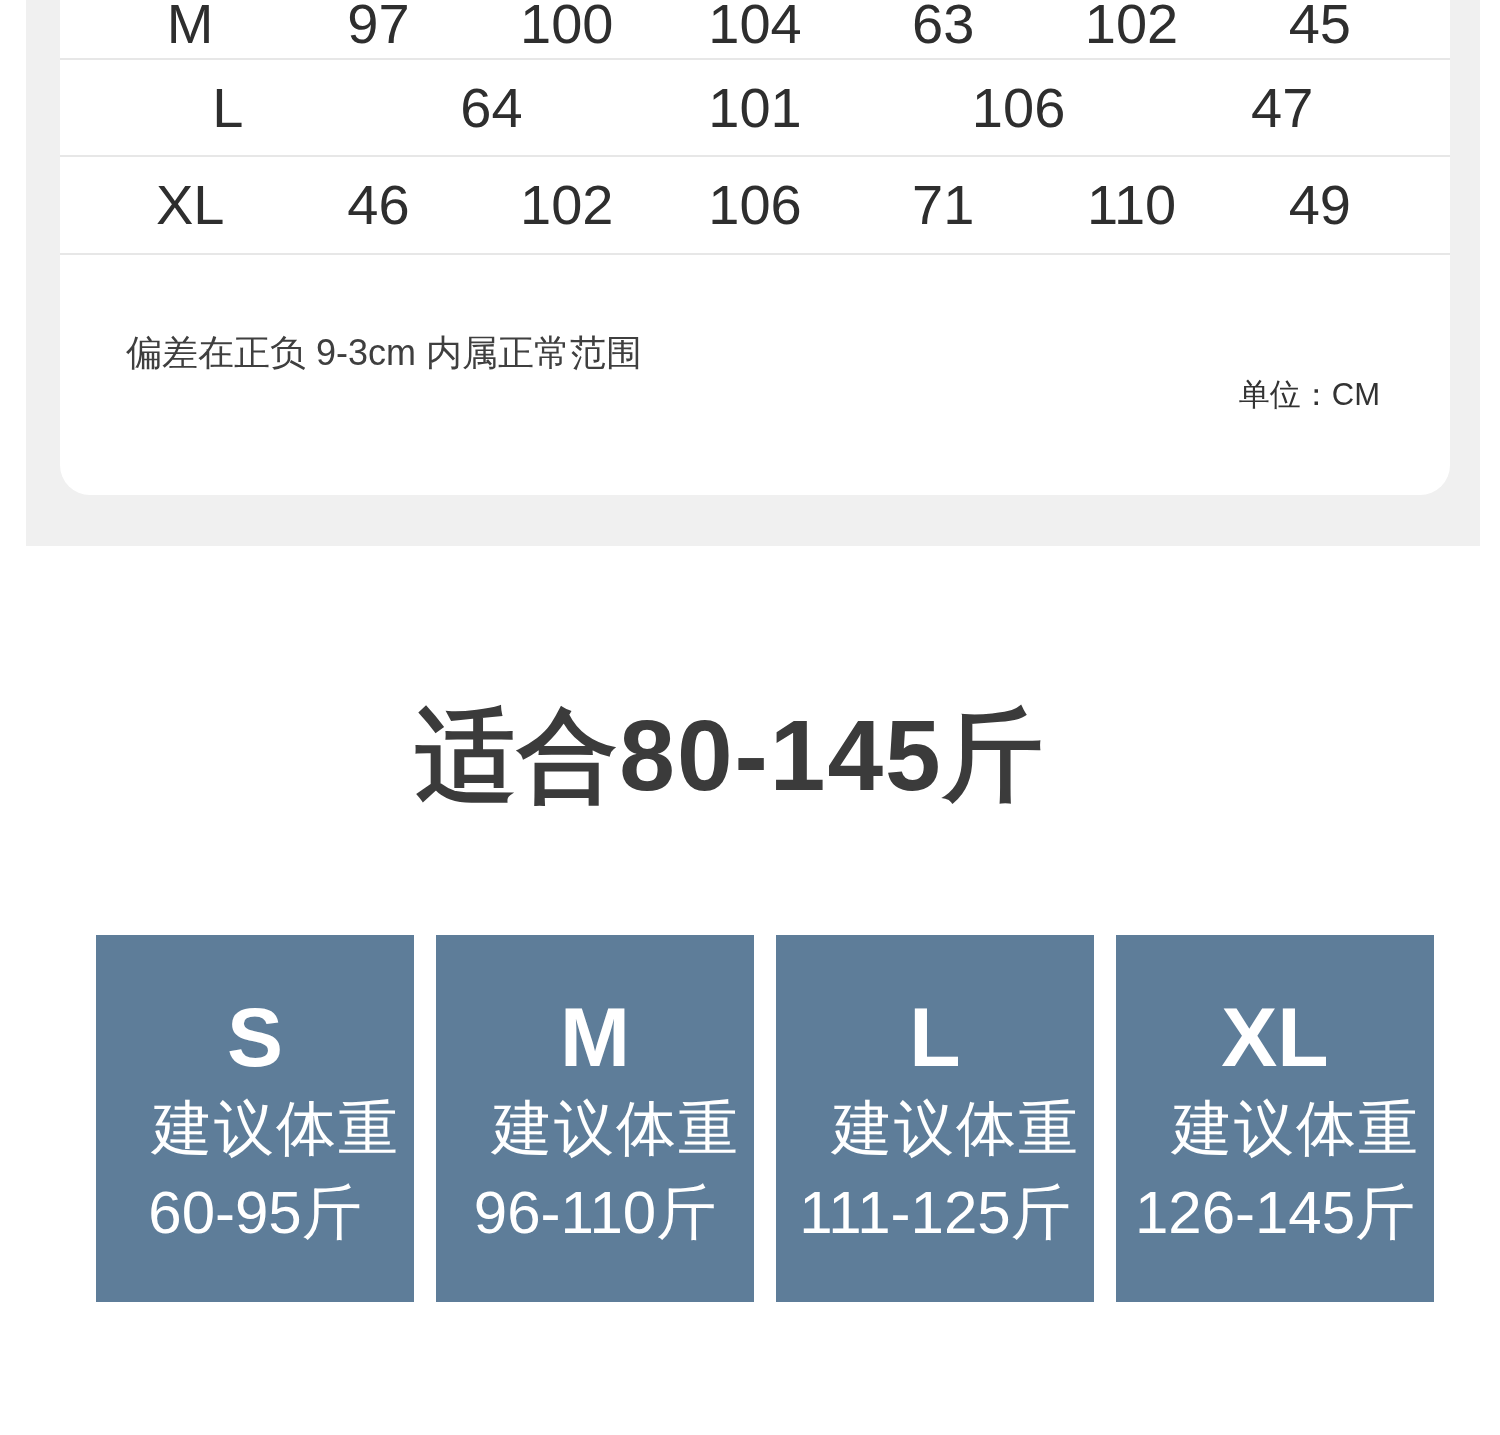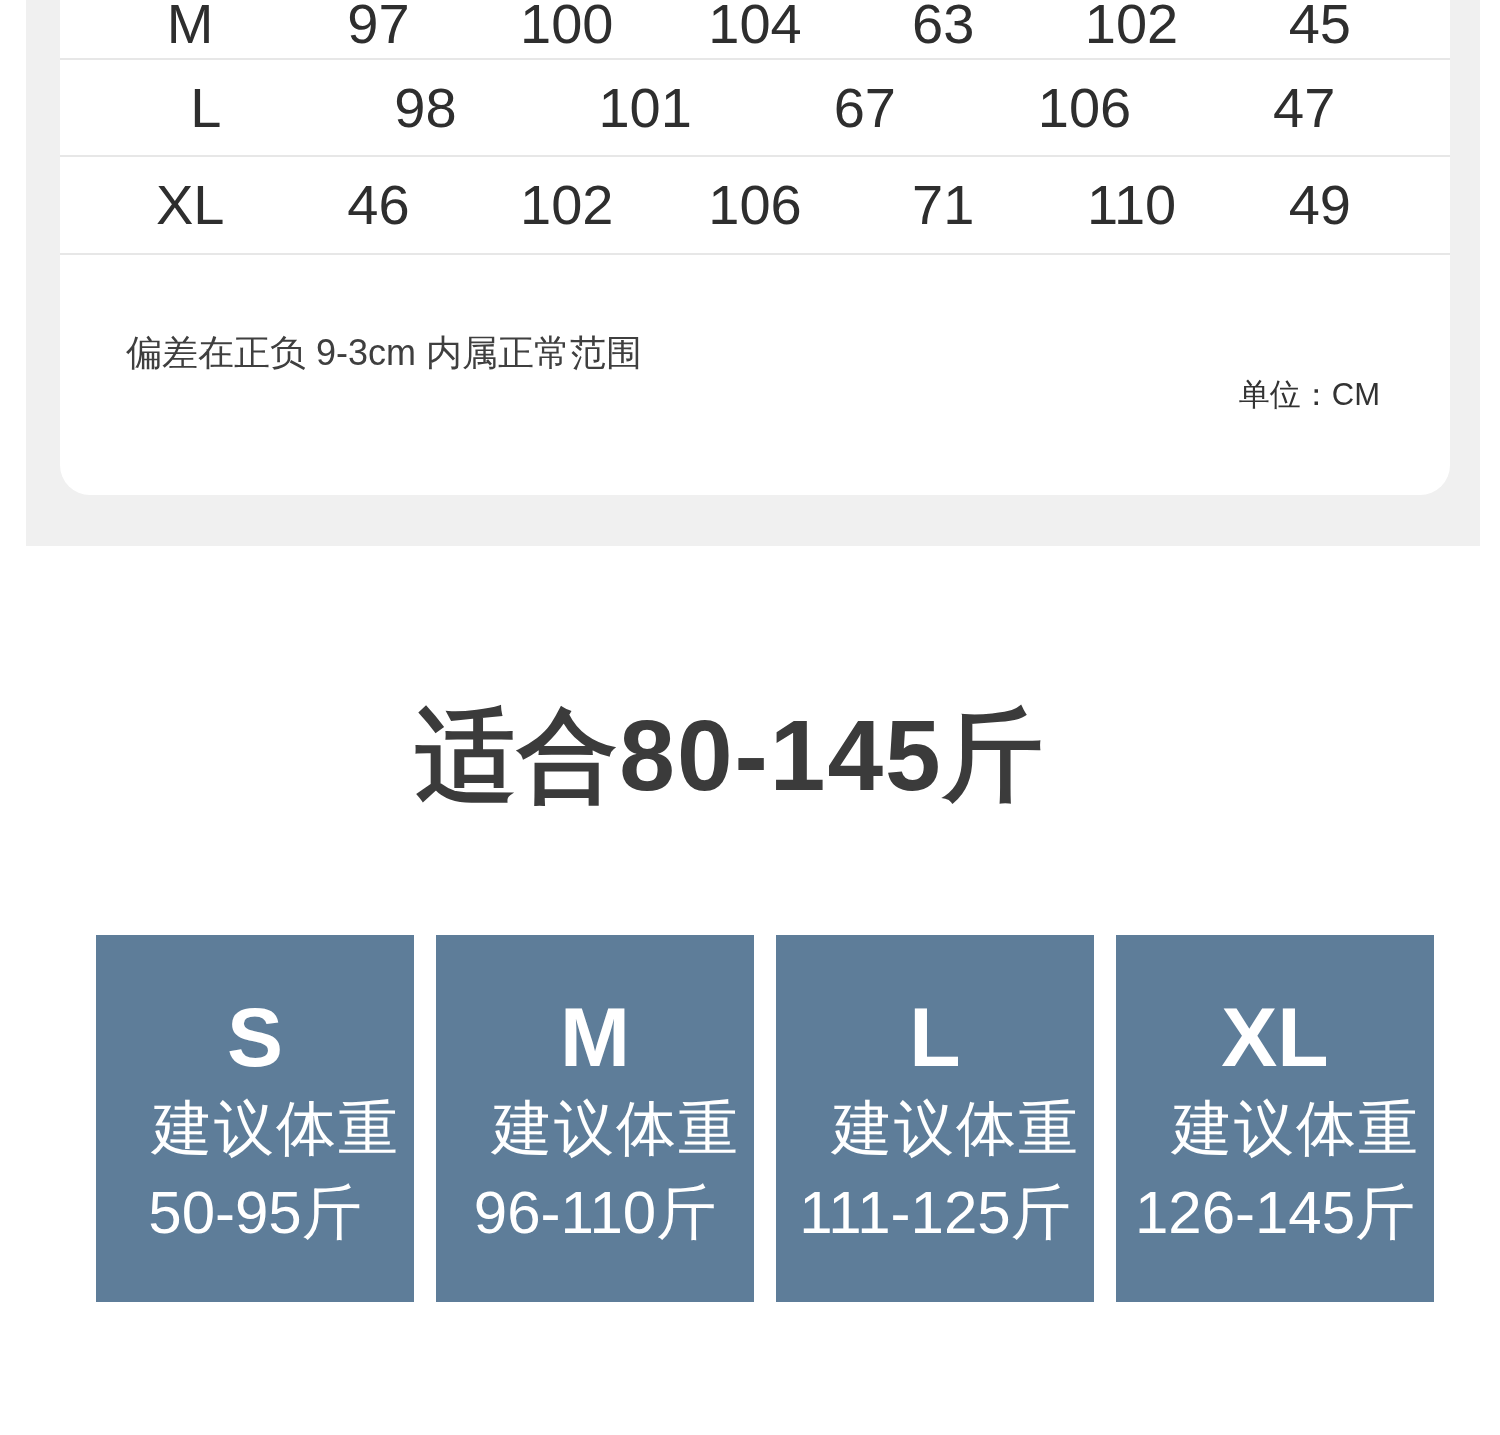--- a/index.html
+++ b/index.html
@@ -126,23 +126,22 @@
         <div class="tcell">97</div>
         <div class="tcell">100</div>
         <div class="tcell">104</div>
         <div class="tcell">63</div>
         <div class="tcell">102</div>
         <div class="tcell">45</div>
       </div>
 
       <div class="trow trow-l">
         <div class="tcell">L</div>
-        <div class="tcell">98</div>
+        <div class="tcell">64</div>
         <div class="tcell">101</div>
-        <div class="tcell">67</div>
         <div class="tcell">106</div>
         <div class="tcell">47</div>
       </div>
 
       <div class="trow trow-xl">
         <div class="tcell">XL</div>
         <div class="tcell">46</div>
         <div class="tcell">102</div>
         <div class="tcell">106</div>
         <div class="tcell">71</div>
@@ -157,21 +156,21 @@
 
     </div>
   </div>
 
   <h1 class="fit-title">适合80-145斤</h1>
 
   <div class="size-cards">
     <div class="size-card">
       <div class="letter">S</div>
       <div class="lbl">建议体重</div>
-      <div class="range">50-95斤</div>
+      <div class="range">60-95斤</div>
     </div>
     <div class="size-card">
       <div class="letter">M</div>
       <div class="lbl">建议体重</div>
       <div class="range">96-110斤</div>
     </div>
     <div class="size-card">
       <div class="letter">L</div>
       <div class="lbl">建议体重</div>
       <div class="range">111-125斤</div>

